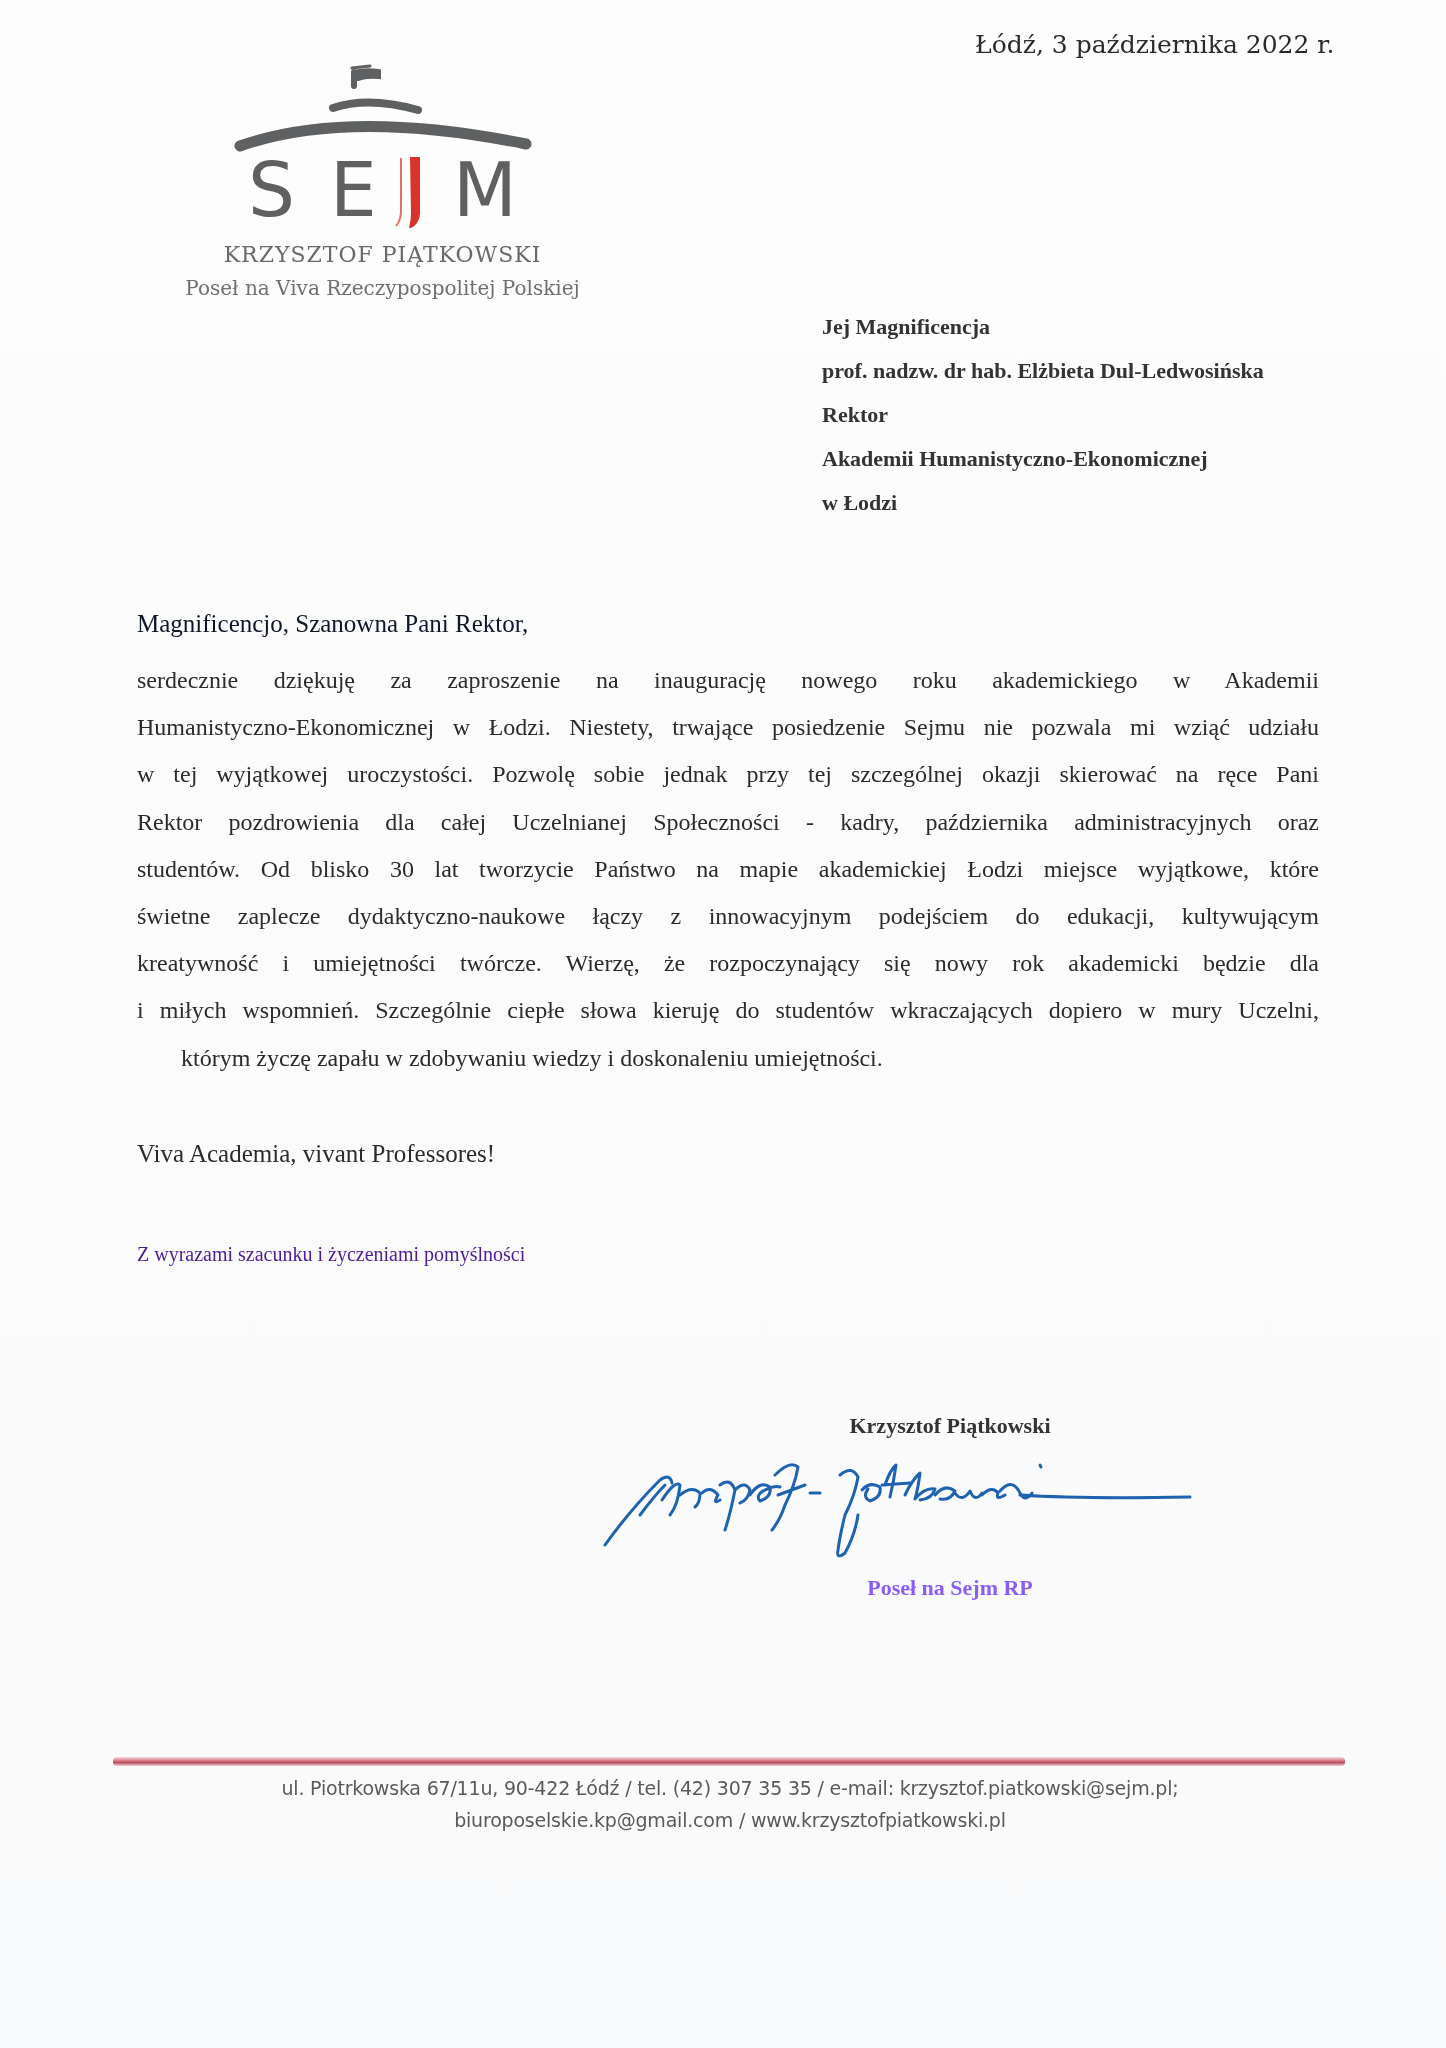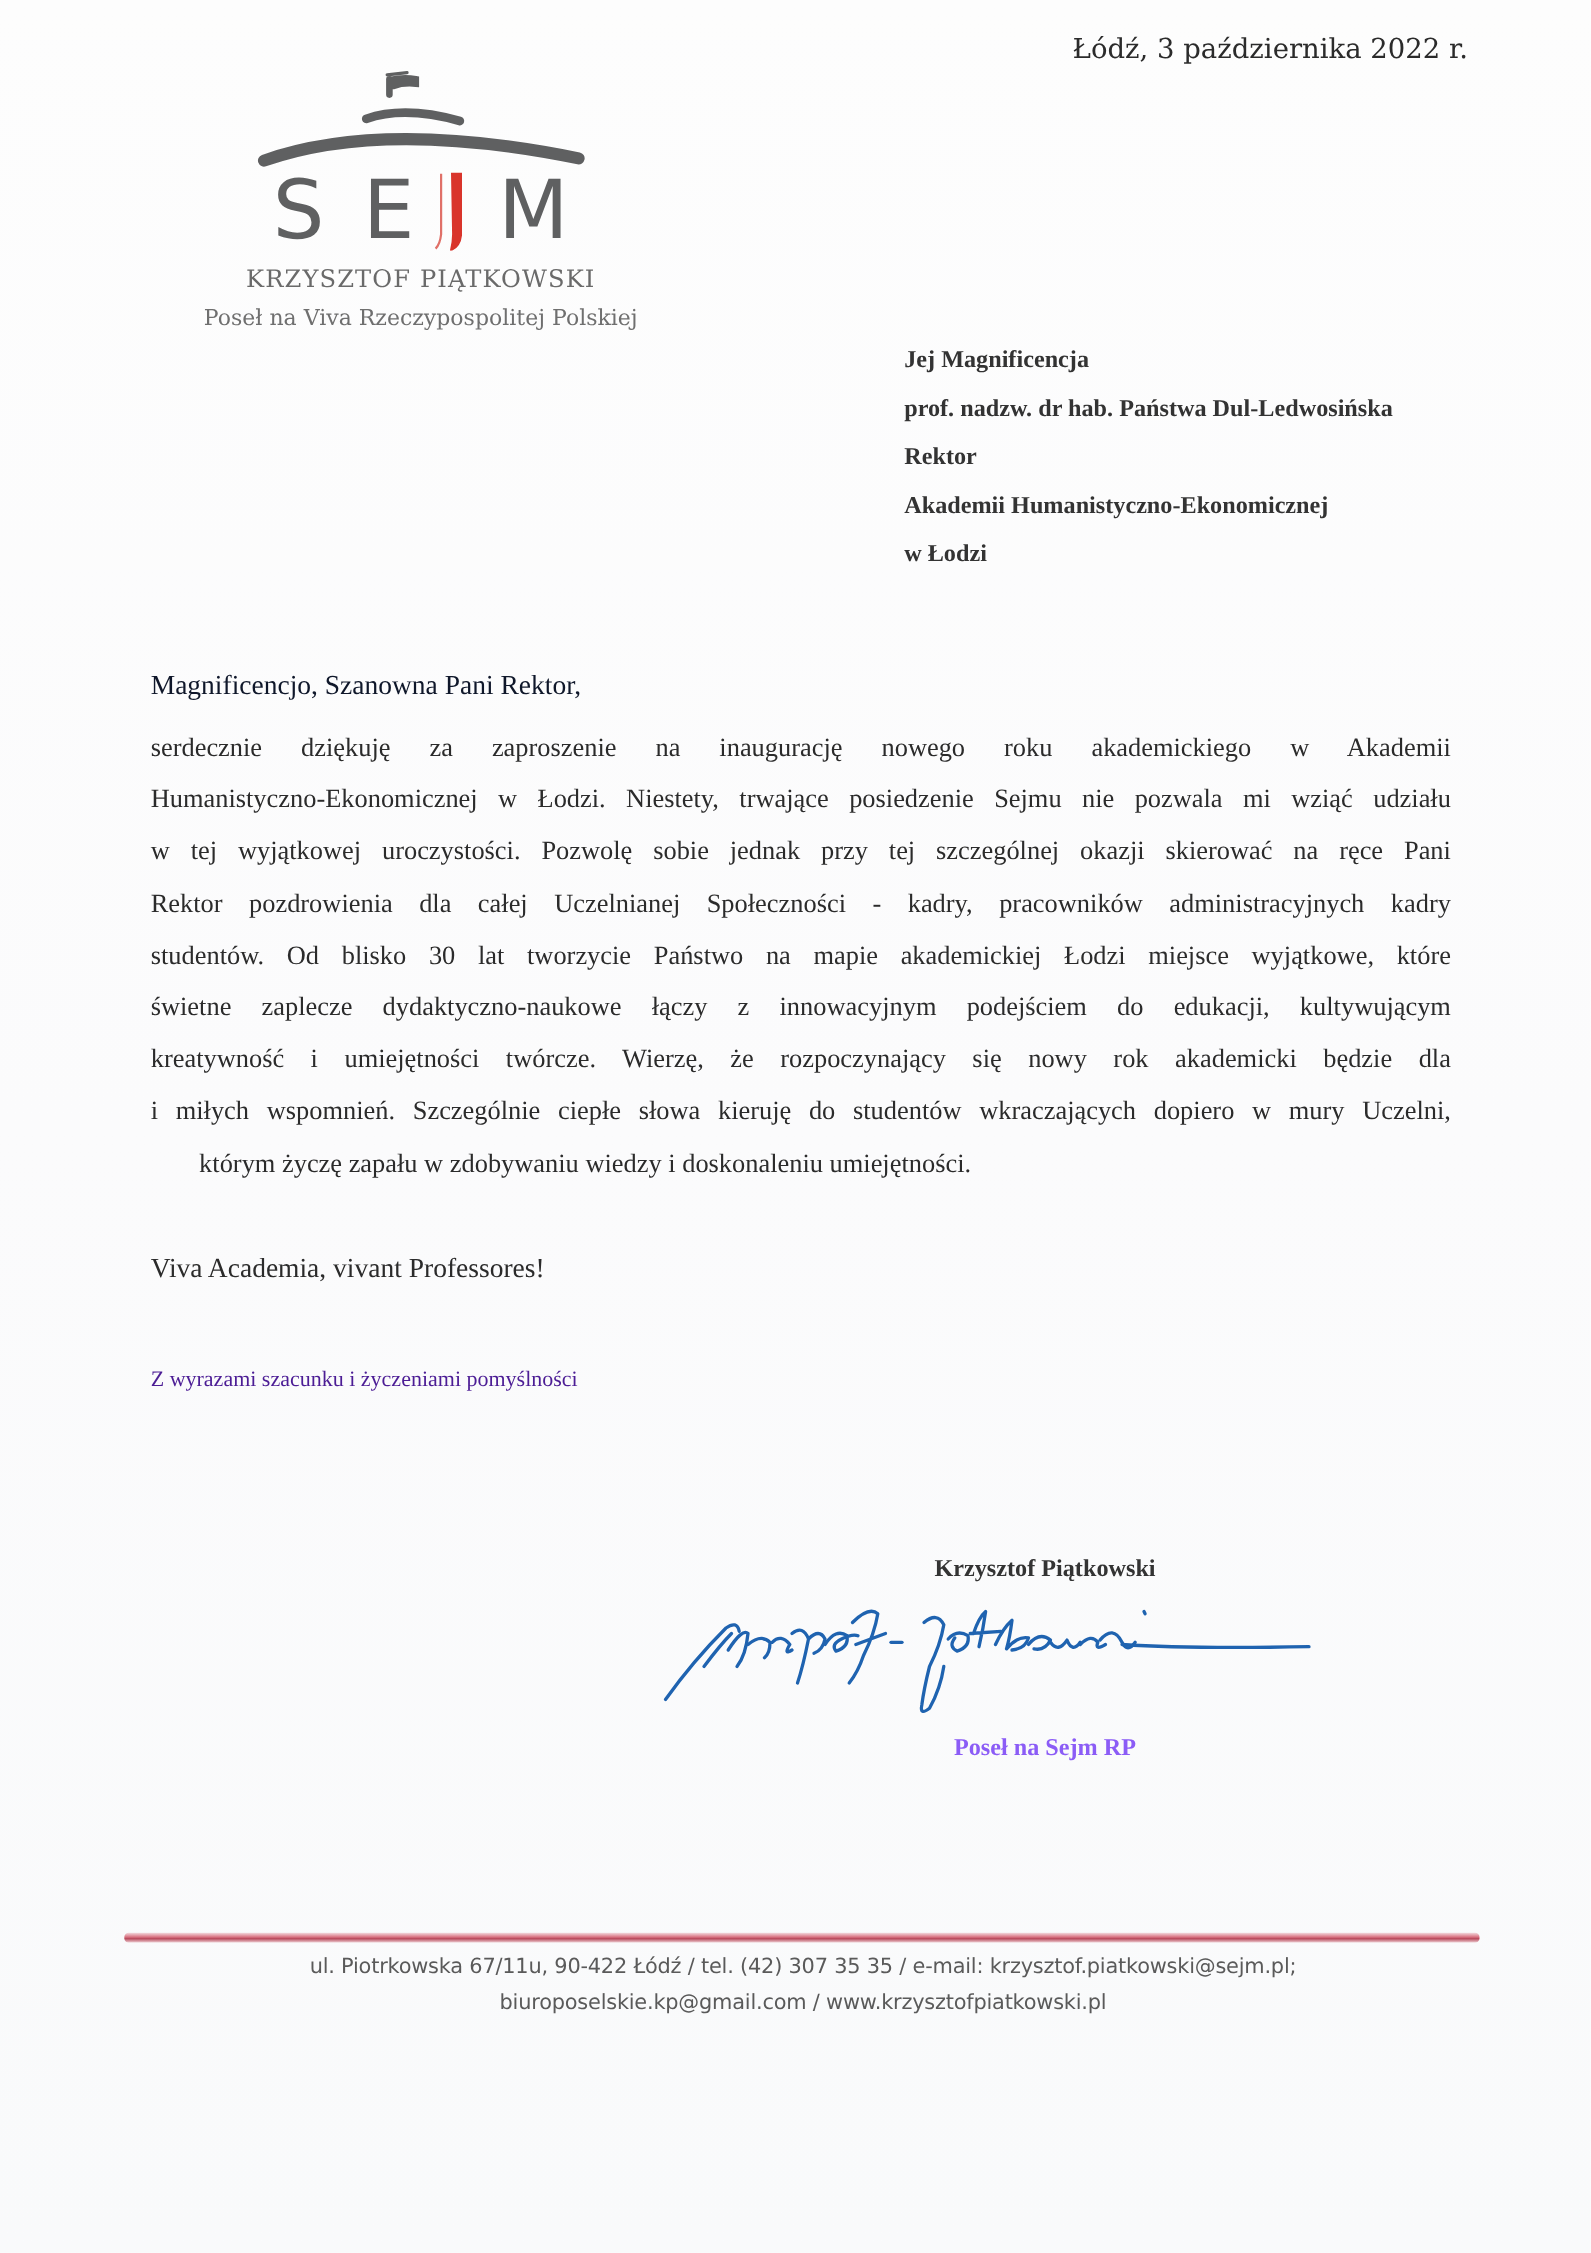--- a/index.html
+++ b/index.html
@@ -154,33 +154,33 @@
 
   <path d="M173 100 L173 155 Q172 164 168 168" stroke="#e07068" stroke-width="2" fill="none"></path>
   <path d="M182 99 L192 99 L192 156 Q191 166 183 170 L181 170 Q183 162 183 155 Z" fill="#d9342b"></path>
   <text x="225" y="158" font-family="DejaVu Sans, sans-serif" font-size="74" fill="#5f6061">M</text>
 </svg>
 <div class="abs logo-name">KRZYSZTOF PIĄTKOWSKI</div>
 <div class="abs logo-title">Poseł na Viva Rzeczypospolitej Polskiej</div>
 
 <div class="abs recipient">
   <div>Jej Magnificencja</div>
-  <div>prof. nadzw. dr hab. Państwa Dul-Ledwosińska</div>
+  <div>prof. nadzw. dr hab. Elżbieta Dul-Ledwosińska</div>
   <div>Rektor</div>
   <div>Akademii Humanistyczno-Ekonomicznej</div>
   <div>w Łodzi</div>
 </div>
 
 <div class="abs salutation">Magnificencjo, Szanowna Pani Rektor,</div>
 
 <div class="abs body-text">
   <span class="body-line justify">serdecznie dziękuję za zaproszenie na inaugurację nowego roku akademickiego w Akademii</span>
   <span class="body-line justify">Humanistyczno-Ekonomicznej w Łodzi. Niestety, trwające posiedzenie Sejmu nie pozwala mi wziąć udziału</span>
   <span class="body-line justify">w tej wyjątkowej uroczystości. Pozwolę sobie jednak przy tej szczególnej okazji skierować na ręce Pani</span>
-  <span class="body-line justify">Rektor pozdrowienia dla całej Uczelnianej Społeczności - kadry, pracowników administracyjnych kadry</span>
+  <span class="body-line justify">Rektor pozdrowienia dla całej Uczelnianej Społeczności - kadry, października administracyjnych oraz</span>
   <span class="body-line justify">studentów. Od blisko 30 lat tworzycie Państwo na mapie akademickiej Łodzi miejsce wyjątkowe, które</span>
   <span class="body-line justify">świetne zaplecze dydaktyczno-naukowe łączy z innowacyjnym podejściem do edukacji, kultywującym</span>
   <span class="body-line justify">kreatywność i umiejętności twórcze. Wierzę, że rozpoczynający się nowy rok akademicki będzie dla</span>
   <span class="body-line justify">i miłych wspomnień. Szczególnie ciepłe słowa kieruję do studentów wkraczających dopiero w mury Uczelni,</span>
   <span class="body-line last">którym życzę zapału w zdobywaniu wiedzy i doskonaleniu umiejętności.</span>
 </div>
 
 <div class="abs viva">Viva Academia, vivant Professores!</div>
 <div class="abs closing">Z wyrazami szacunku i życzeniami pomyślności</div>
 

